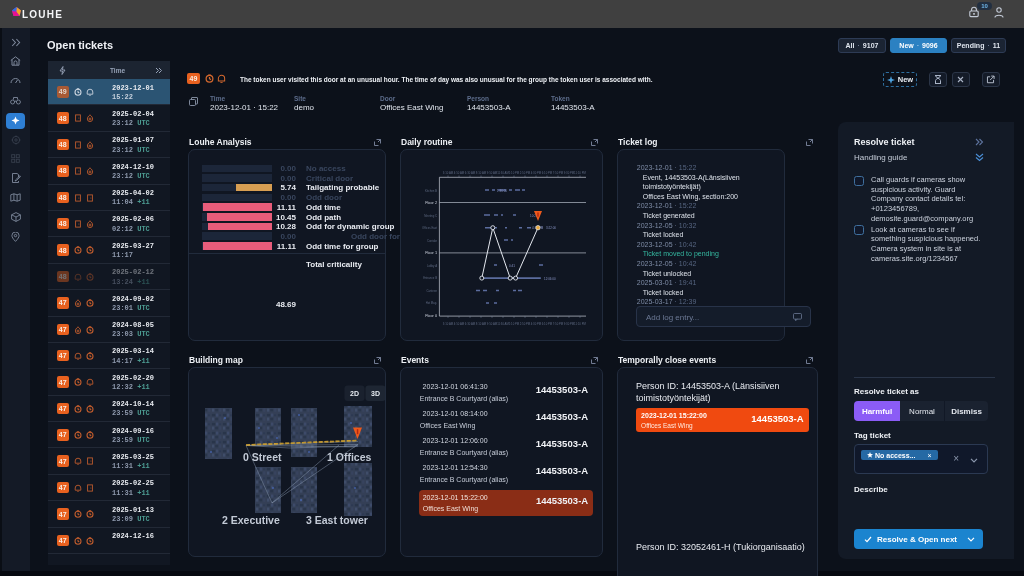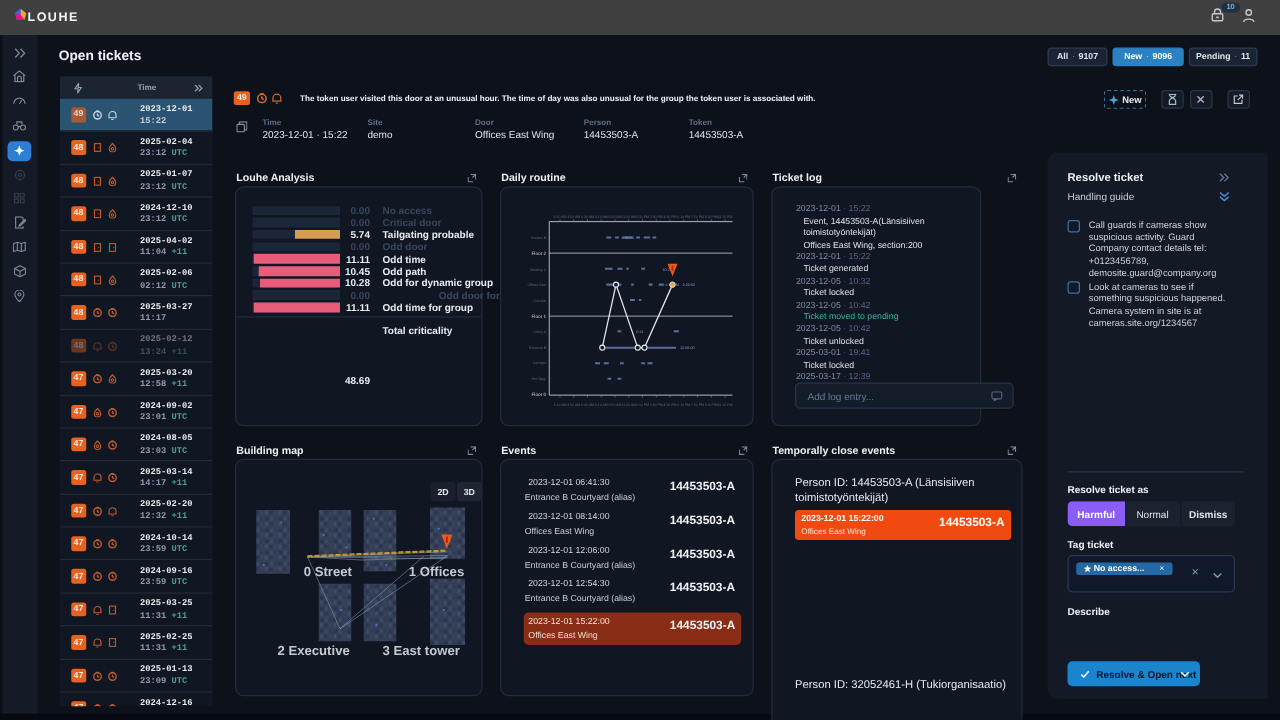--- a/index.html
+++ b/index.html
@@ -327,37 +327,20 @@
           </svg>
         </div>
         <div class="ric i2">
           <svg viewBox="0 0 8 8" width="8" height="8" fill="none" stroke="currentColor" stroke-width="1.1">
             <circle cx="4" cy="4.2" r="3"></circle>
             <path d="M4 2.7 V4.2 L5.3 5 M2.8 0.9 L5.2 0.9"></path>
           </svg>
         </div>
         <div class="tdate">2025-02-12</div>
         <div class="ttime">13:24 <span class="tz">+11</span></div>
-      </div>
-      <div class="trow ">
-        <div class="badge">47</div>
-        <div class="ric i1">
-          <svg viewBox="0 0 8 8" width="8" height="8" fill="none" stroke="currentColor" stroke-width="1.1">
-            <circle cx="4" cy="4.2" r="3"></circle>
-            <path d="M4 2.7 V4.2 L5.3 5 M2.8 0.9 L5.2 0.9"></path>
-          </svg>
-        </div>
-        <div class="ric i2">
-          <svg viewBox="0 0 8 8" width="8" height="8" fill="none" stroke="currentColor" stroke-width="0.9">
-            <path d="M4 0.8 C5.8 2.4 6.6 3.6 6.6 5 a2.6 2.6 0 0 1 -5.2 0 C1.4 3.6 2.2 2.4 4 0.8 Z"></path>
-            <circle cx="4" cy="5" r="1"></circle>
-          </svg>
-        </div>
-        <div class="tdate">2025-03-20</div>
-        <div class="ttime">12:58 <span class="tz">+11</span></div>
       </div>
       <div class="trow ">
         <div class="badge">47</div>
         <div class="ric i1">
           <svg viewBox="0 0 8 8" width="8" height="8" fill="none" stroke="currentColor" stroke-width="0.9">
             <path d="M4 0.8 C5.8 2.4 6.6 3.6 6.6 5 a2.6 2.6 0 0 1 -5.2 0 C1.4 3.6 2.2 2.4 4 0.8 Z"></path>
             <circle cx="4" cy="5" r="1"></circle>
           </svg>
         </div>
         <div class="ric i2">
@@ -887,21 +870,21 @@
       <span style="margin-left:12px;font-weight:normal;">×</span>
     </div>
     <span style="position:absolute;right:28px;top:8px;font-size:10px;color:#8b97ad;">×</span>
     <svg style="position:absolute;right:9px;top:13px" width="8" height="5" viewBox="0 0 8 5" fill="none" stroke="#8b97ad" stroke-width="1.2">
         <path d="M1 0.8 L4 3.8 L7 0.8"></path>
       </svg>
   </div>
 
   <div style="position:absolute;left:16px;top:363px;font-size:8px;font-weight:bold;color:#eef1f5;">Describe</div>
 
-  <div style="position:absolute;left:16px;top:406.5px;width:106px;height:20.6px;background:#1b84cf;border-radius:4px;color:#0f172a;">
+  <div style="position:absolute;left:16px;top:406.5px;width:129px;height:20.6px;background:#1b84cf;border-radius:4px;color:#ffffff;">
     <svg style="position:absolute;left:10px;top:7px" width="8" height="7" viewBox="0 0 8 7" fill="none" stroke="#fff" stroke-width="1.2">
         <path d="M1 3.6 L3 5.6 L7 1"></path>
       </svg>
     <span style="position:absolute;left:23px;top:6px;font-size:8px;font-weight:bold;">Resolve &amp; Open next</span>
     <svg style="position:absolute;right:8px;top:8px" width="8" height="5" viewBox="0 0 8 5" fill="none" stroke="#fff" stroke-width="1.2">
         <path d="M1 0.8 L4 3.8 L7 0.8"></path>
       </svg>
   </div>
 </div>
 

